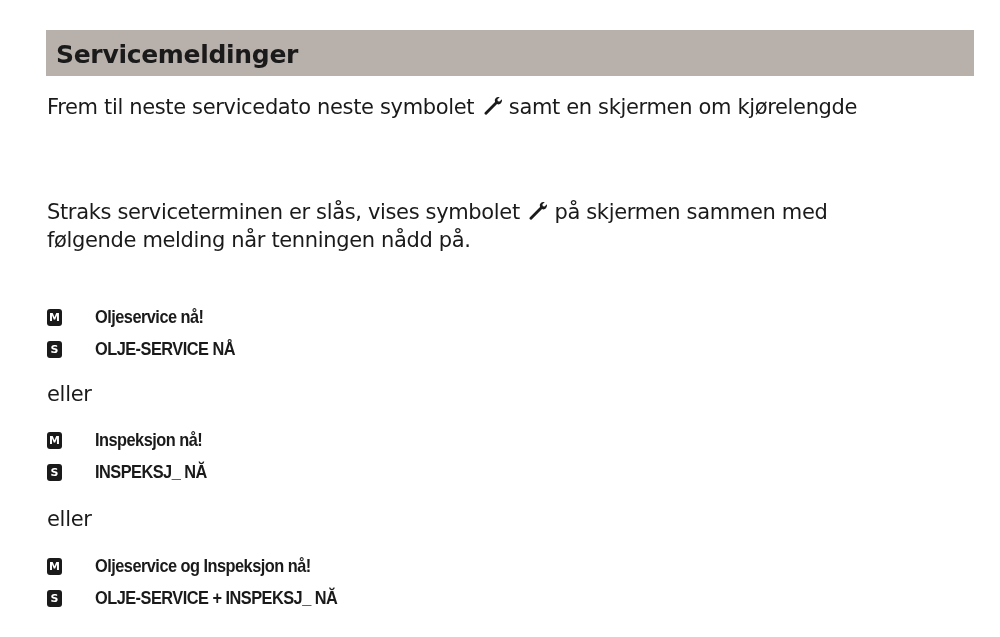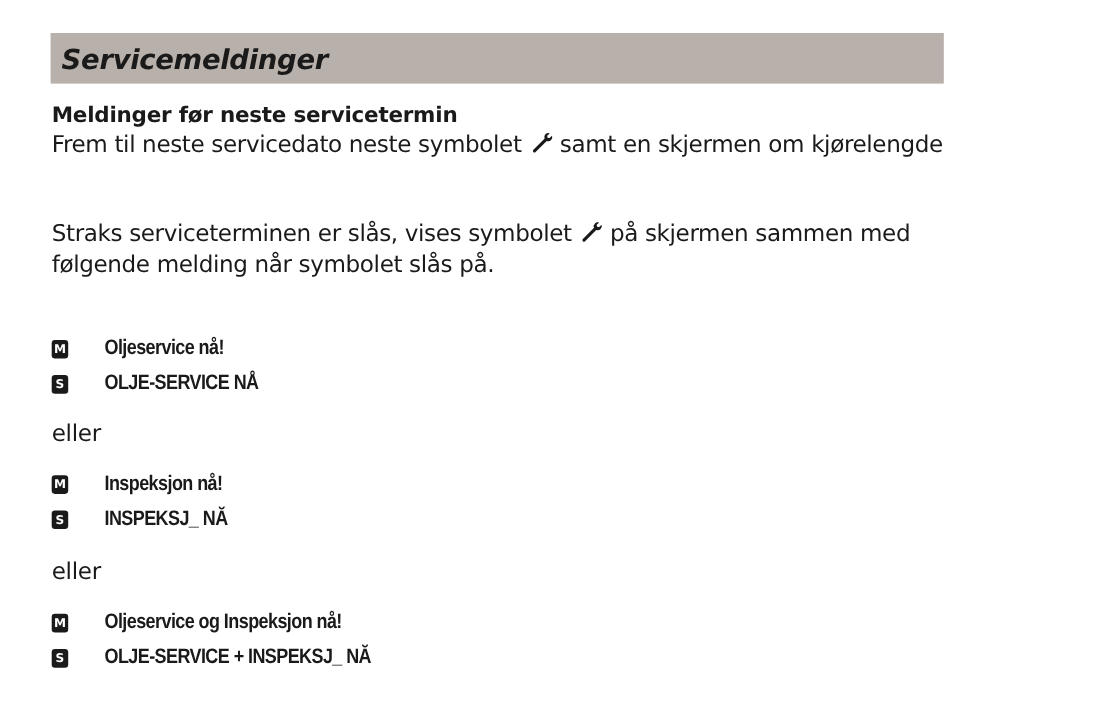--- a/index.html
+++ b/index.html
@@ -12,28 +12,27 @@
       height: 637px;
       position: relative;
       overflow: hidden;
       color: #1a1a1a;
       font-family: "DejaVu Sans", sans-serif;
     }
     .header-bar {
       position: absolute;
       left: 46px;
       top: 30px;
-      width: 812px;
+      width: 928px;
       height: 46px;
       background: #b8b0ab;
       box-sizing: border-box;
       padding-left: 10px;
       display: flex;
       align-items: center;
-      font-style: italic;
     }
     .header-title {
       font-family: "DejaVu Sans", sans-serif;
       font-weight: bold;
       font-size: 25px;
       letter-spacing: -0.3px;
       color: #1a1a1a;
       margin-top: 2px;
     }
     .section {
@@ -101,42 +100,41 @@
     }
   </style>
 </head>
 <body>
 
 <div class="header-bar">
   <span class="header-title">Servicemeldinger</span>
 </div>
 
 <div class="section" style="top: 93px;">
-  <p class="section-heading">Meldinger før neste servicetermin</p>
   <p class="section-body">
     <span>Frem til neste servicedato neste symbolet</span>
     <span class="wrench">
       <svg viewBox="0 0 24 24" width="22" height="22">
         <path d="M20.5 2.5 a4 4 0 0 0 -5.2 5.2 L4 19 a1.6 1.6 0 0 0 2.2 2.2 L17.5 9.9 a4 4 0 0 0 5.2 -5.2 l-2.4 2.4 -2 -0.4 -0.4 -2 z" fill="#1a1a1a"></path>
       </svg>
     </span>
     <span>samt en skjermen om kjørelengde</span><br>
   </p>
 </div>
 
 <div class="section" style="top: 198px;">
   <p class="section-body">
     <span>Straks serviceterminen er slås, vises symbolet</span>
     <span class="wrench">
       <svg viewBox="0 0 24 24" width="22" height="22">
         <path d="M20.5 2.5 a4 4 0 0 0 -5.2 5.2 L4 19 a1.6 1.6 0 0 0 2.2 2.2 L17.5 9.9 a4 4 0 0 0 5.2 -5.2 l-2.4 2.4 -2 -0.4 -0.4 -2 z" fill="#1a1a1a"></path>
       </svg>
     </span>
     <span>på skjermen sammen med</span><br>
-    <span>følgende melding når symbolet slås på.</span>
+    <span>følgende melding når tenningen nådd på.</span>
   </p>
 </div>
 
 <div class="msg-list" style="top: 301px;">
   <div class="msg-row">
     <span class="badge">M</span>
     <span class="msg-text">Oljeservice nå!</span>
   </div>
   <div class="msg-row">
     <span class="badge">S</span>

